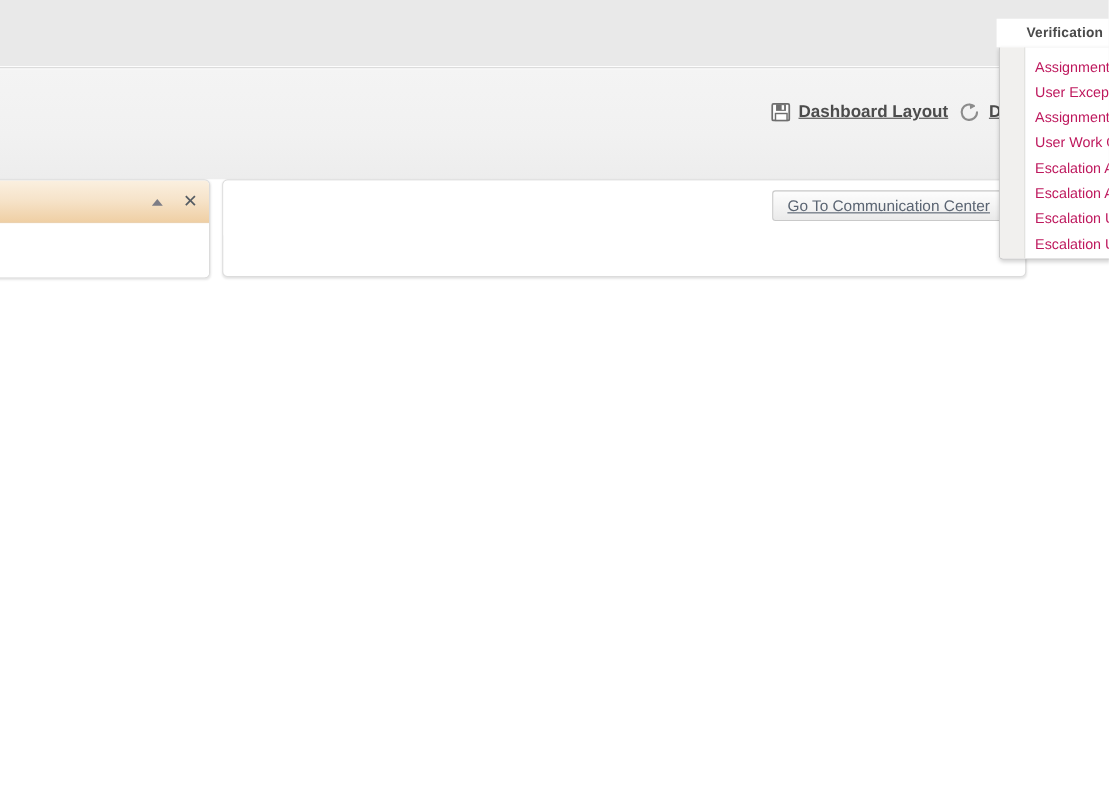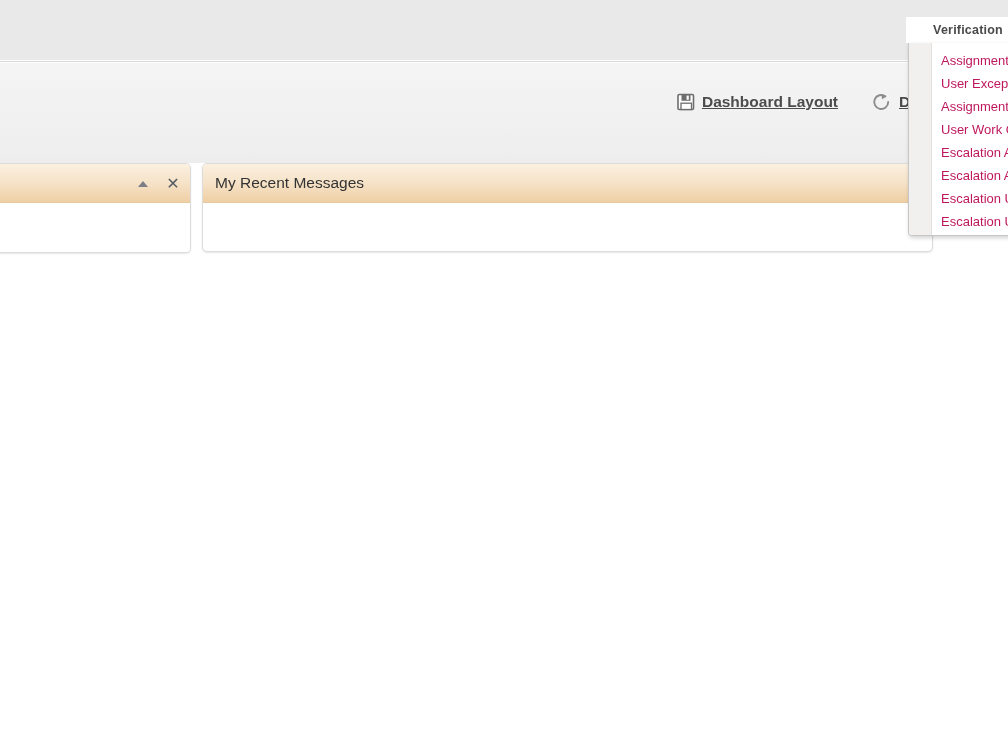--- a/index.html
+++ b/index.html
@@ -61,21 +61,21 @@
     height: 100px;
     background: linear-gradient(to bottom, #f4f4f4 0%, #f1f1f1 60%, #ededed 100%);
     box-sizing: border-box;
   }
   .toolbar-actions {
     position: absolute;
     right: 84px;
     top: 29px;
     display: flex;
     align-items: center;
-    gap: 34px;
+    gap: 10px;
     white-space: nowrap;
   }
   .tool-action {
     display: flex;
     align-items: center;
     gap: 7px;
     cursor: pointer;
   }
   .tool-action-label {
     font-size: 15.5px;
@@ -276,26 +276,23 @@
         <span class="hdr-btn">
           <span class="tri-up"></span>
         </span>
         <span class="hdr-btn close-x">✕</span>
       </div>
     </div>
     <div class="panel-body"></div>
   </div>
 
   <div class="panel panel-right">
-    <div class="panel-header">
-      <span class="panel-title">My Recent Messages</span>
-      <div class="panel-header-tools">
-        <span class="hdr-btn">
-          <span class="tri-up"></span>
-        </span>
+    <div class="panel-body">
+      <div class="gtc-button">
+        <span class="gtc-label">Go To Communication Center</span>
       </div>
     </div>
   </div>
 
 </div>
 
 <div class="dropdown">
   <div class="dropdown-gutter"></div>
   <div class="dropdown-items">
     <div class="dropdown-item">

